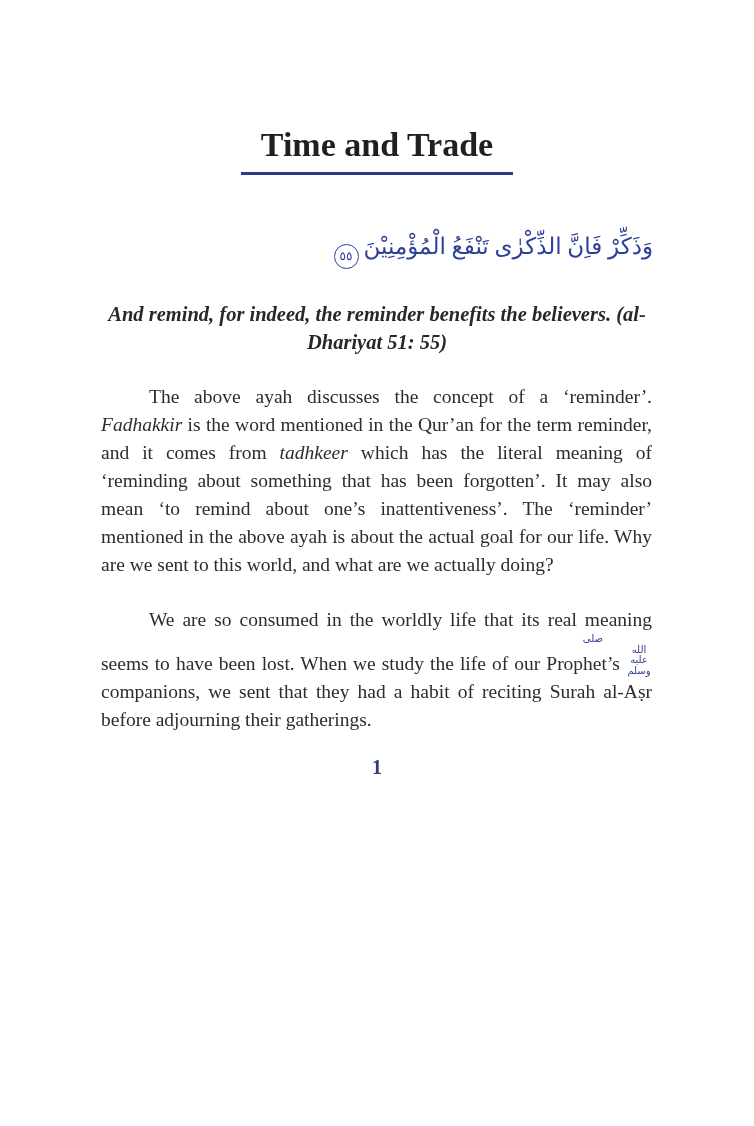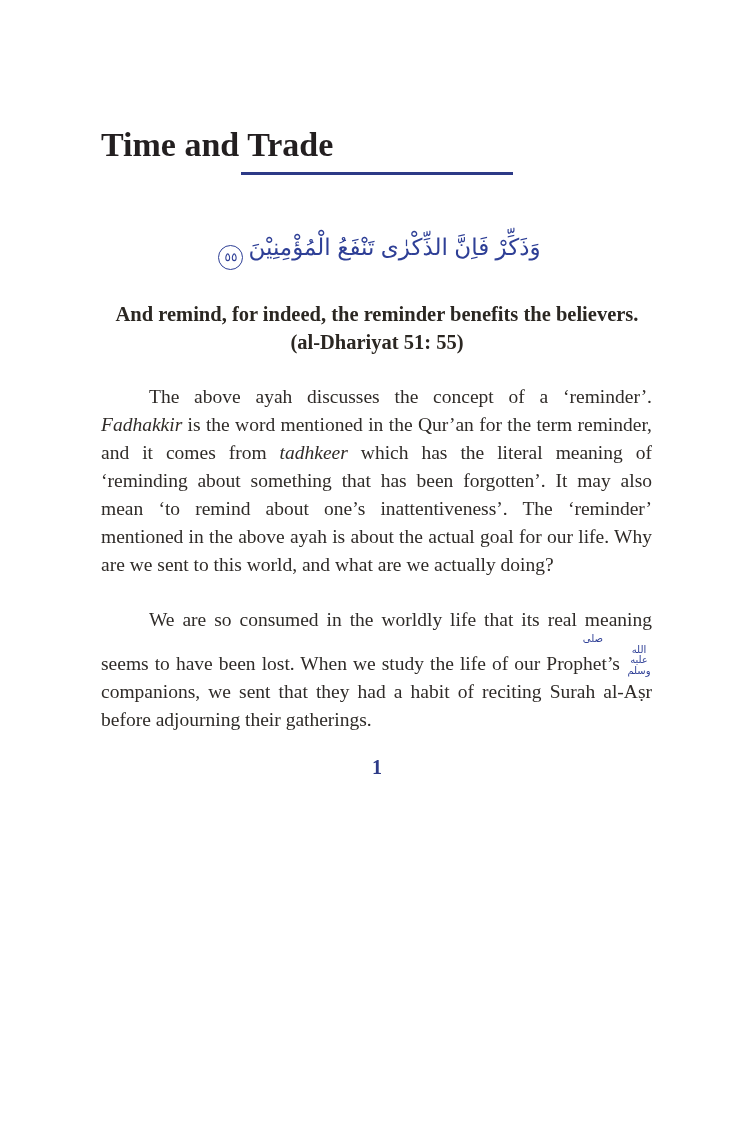--- a/index.html
+++ b/index.html
@@ -15,36 +15,36 @@
     color:var(--text-dark,#2f2b28);
     overflow:hidden;
   }
   .page{
     box-sizing:border-box;
     width:754px;height:1126px;
     padding:126px 101px 0 101px;
   }
   .title{
     margin:0;
-    text-align:left;
+    text-align:center;
     font-size:34px;
     font-weight:700;
     color:var(--title-dark,#231f20);
     line-height:1.1;
   }
   .title-rule{
     width:272px;height:3px;
     background:var(--accent-navy,#2d3a87);
     margin:9px auto 0 auto;
   }
   .arabic{
     direction:rtl;
     unicode-bidi:embed;
-    text-align:center;
-    font-family:Liberation Sans, sans-serif;
+    text-align:right;
+    font-family:Liberation Serif, serif;
     color:var(--arabic-blue,#2e3f96);
     font-size:23px;
     line-height:1.95;
   }
   .verse-1{margin-top:50px;}
   .verse-2{margin-top:30px;}
   .ayah-circle{
     display:inline-flex;
     align-items:center;
     justify-content:center;
@@ -54,20 +54,21 @@
     border-radius:50%;
     font-size:12px;
     line-height:1;
     margin:0 5px;
     vertical-align:-6px;
   }
   .translation{
     margin:30px 0 0 0;
     text-align:center;
     font-weight:700;
+    font-style:italic;
     font-size:20.5px;
     line-height:28px;
     color:#2b2722;
   }
   .body-para{
     margin:27px 1px 0 0;
     text-align:justify;
     font-size:19.5px;
     line-height:28px;
     text-indent:48px;

